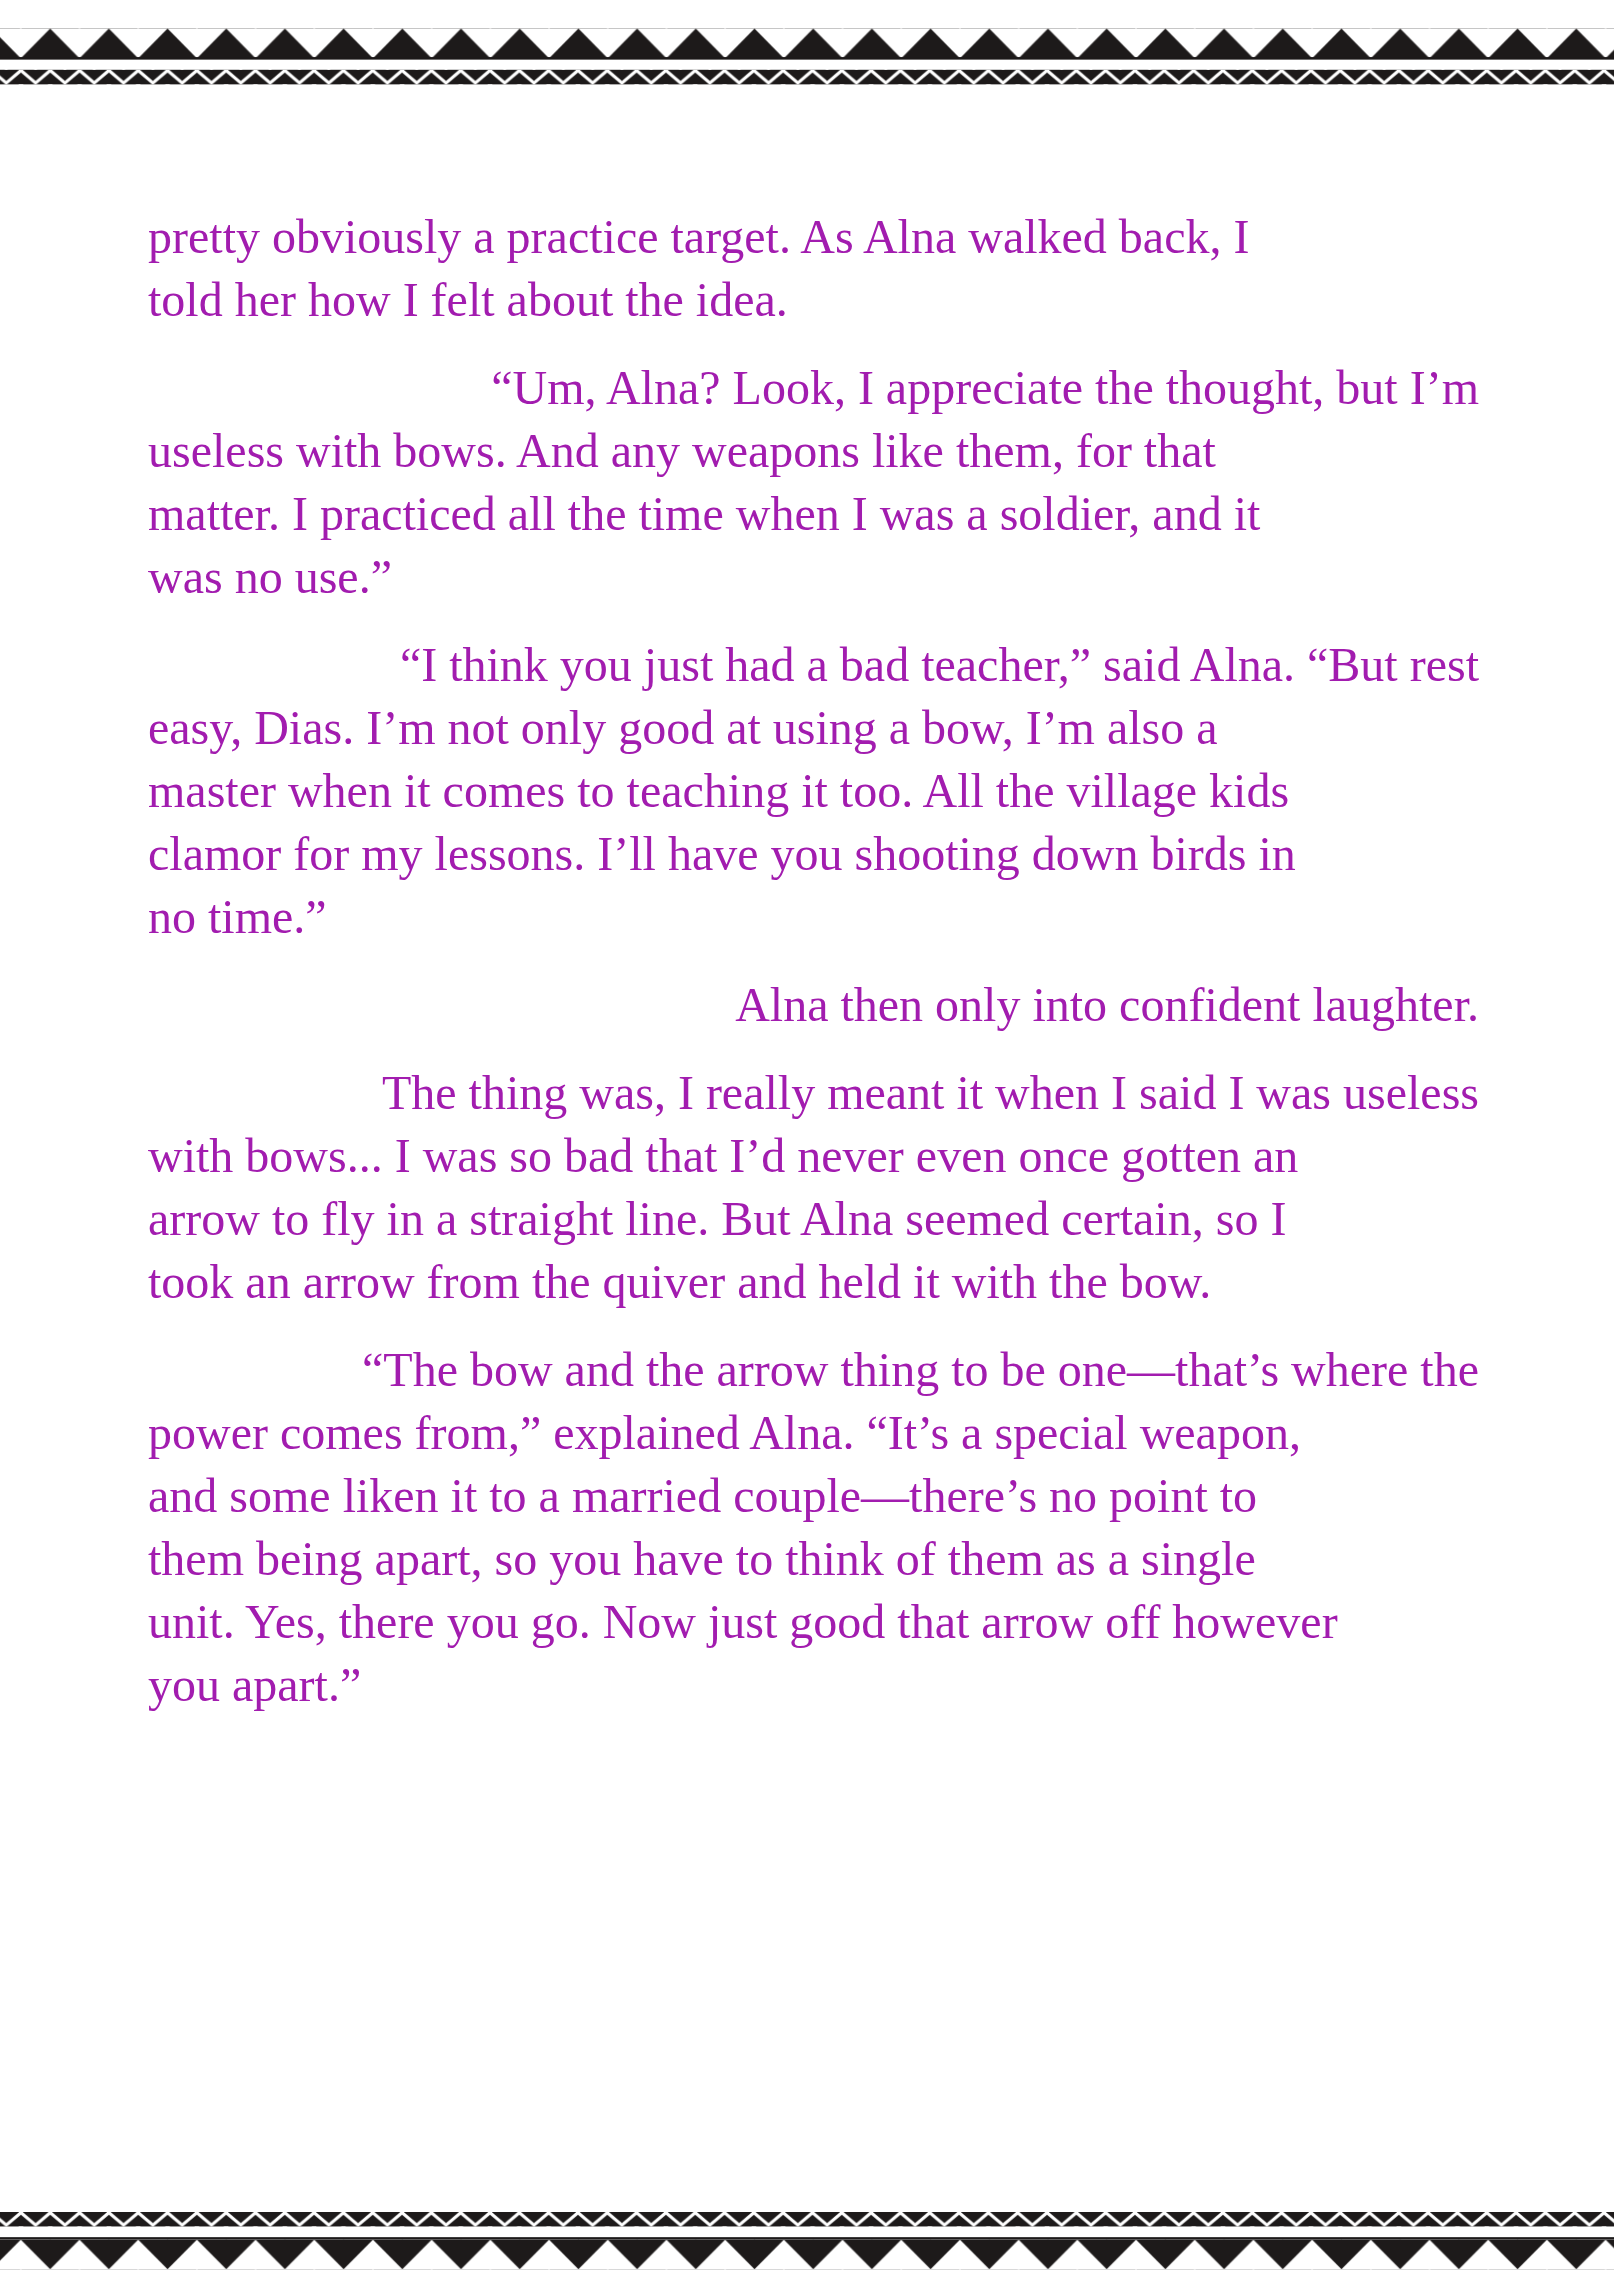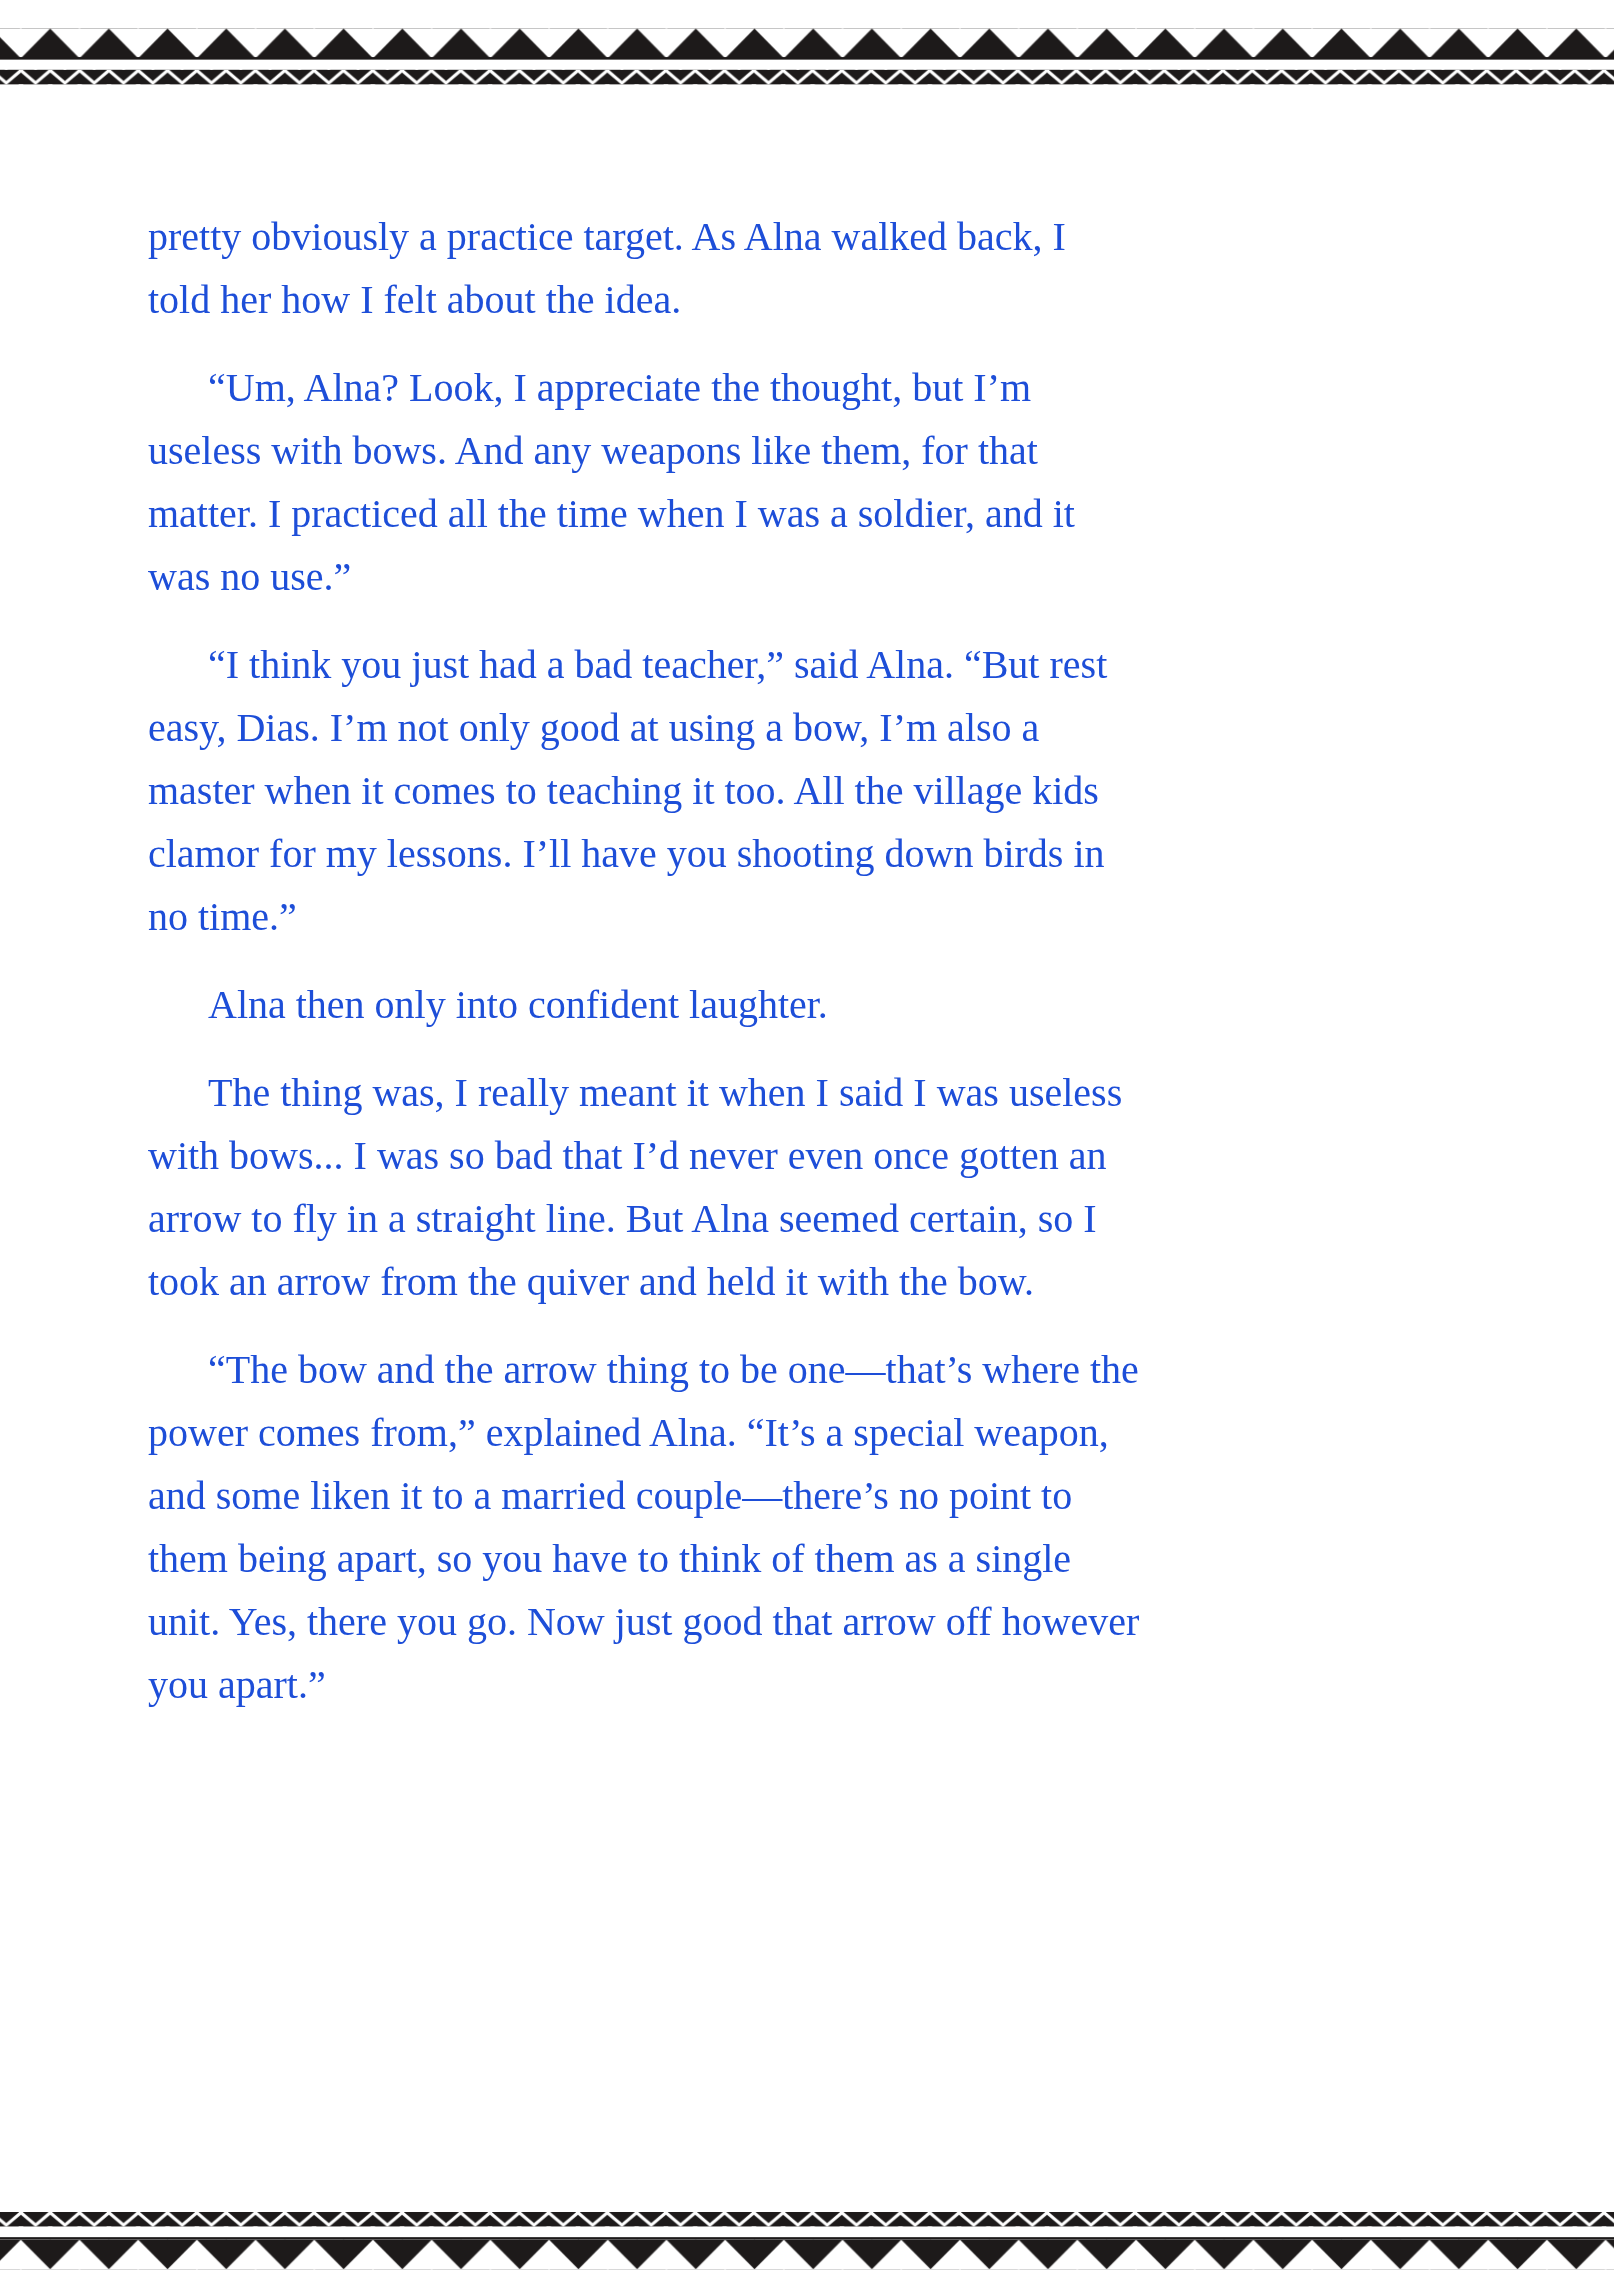--- a/index.html
+++ b/index.html
@@ -10,27 +10,27 @@
     overflow:hidden;
     font-family:"Liberation Serif", serif;
   }
   .border{position:absolute;left:0;width:1614px;display:block;}
   .border-top{top:0;height:85px;}
   .border-bottom{top:2212px;height:83px;}
   .text-block{
     position:absolute;
     left:148px;top:205px;
     width:1331px;
-    color:#1d4ed8;
-    font-size:40px;
+    color:#a21caf;
+    font-size:48px;
     line-height:63px;
   }
   .para{margin:0 0 25px 0;padding:0;}
   .line{display:block;white-space:nowrap;}
-  .para.indented .line.first{padding-left:60px;}
+  .para.indented .line.first{padding-left:60px;text-align:right;}
 </style>
 </head>
 <body>
 
 <div class="page">
 
   <svg class="border border-top" viewBox="0 0 2560 134" preserveAspectRatio="none" aria-hidden="true">
     <defs>
       <pattern id="triUp" patternUnits="userSpaceOnUse" x="33" y="45" width="93.1" height="47">
         <polygon points="46.55,0 93.1,47 0,47" fill="#1d1a1a"></polygon>

